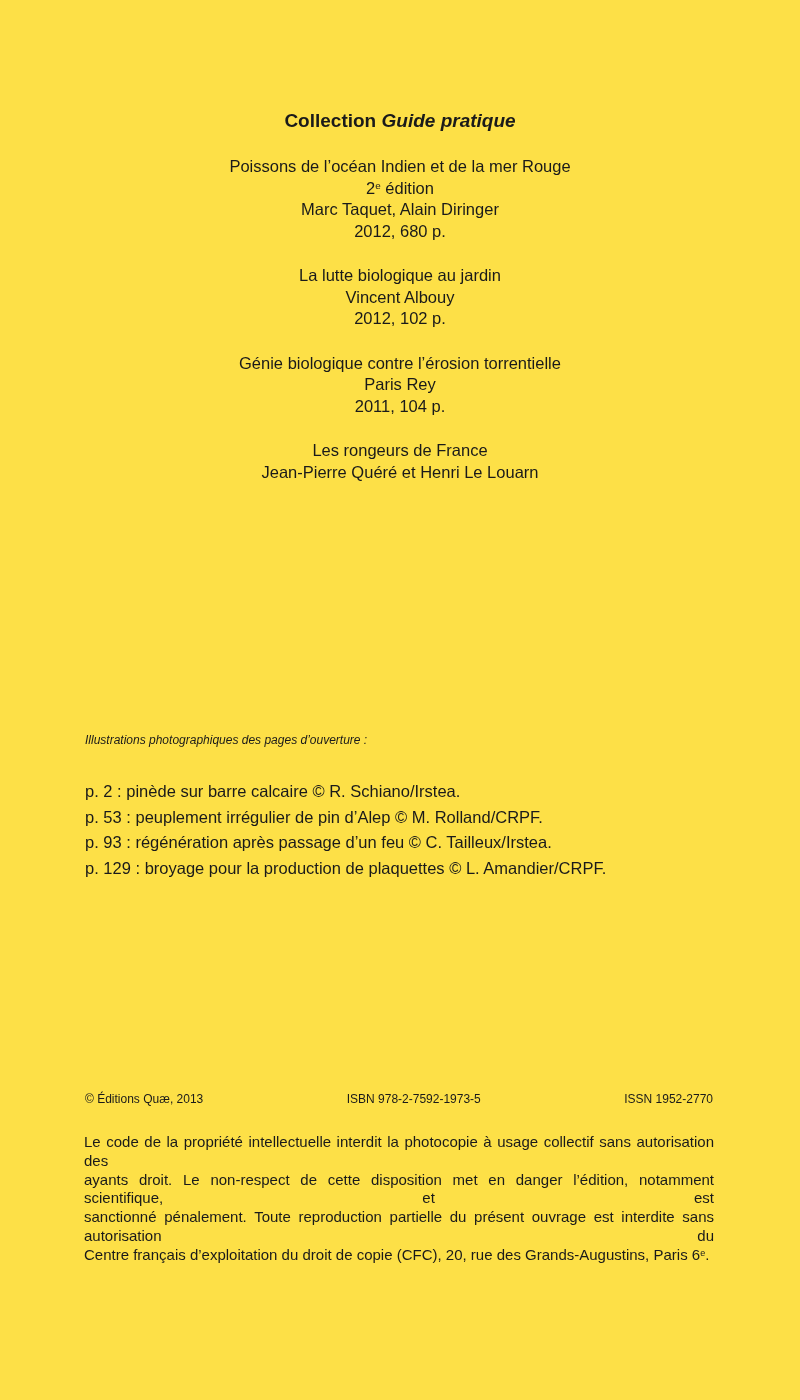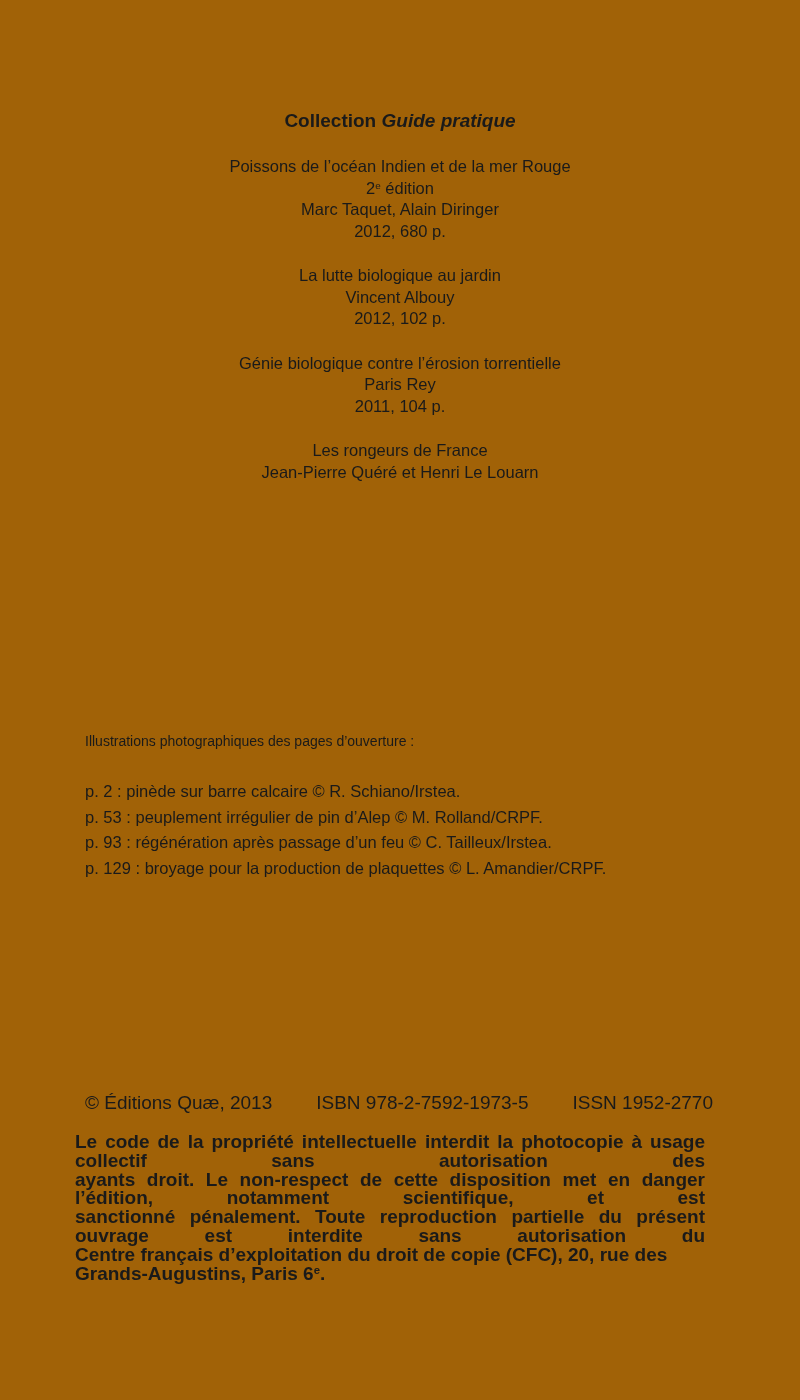--- a/index.html
+++ b/index.html
@@ -4,21 +4,21 @@
 <style>
   html, body {
     margin: 0;
     padding: 0;
     background: #ffffff;
   }
   .page {
     position: relative;
     width: 800px;
     height: 1400px;
-    background: #a16207;
+    background: #fde047;
     color: #1a1a1a;
     font-family: "Liberation Sans", sans-serif;
     overflow: hidden;
   }
   .collection-heading {
     position: absolute;
     top: 110px;
     left: 0;
     width: 800px;
     text-align: center;
@@ -44,47 +44,47 @@
     font-size: 0.6em;
     vertical-align: baseline;
     position: relative;
     top: -0.45em;
     line-height: 0;
   }
   .illus-heading {
     position: absolute;
     top: 733px;
     left: 85px;
-    font-size: 14px;
+    font-size: 12px;
+    font-style: italic;
   }
   .credits-list {
     position: absolute;
     top: 779px;
     left: 85px;
     width: 630px;
     font-size: 16.5px;
     line-height: 25.5px;
   }
   .publisher-row {
     position: absolute;
     top: 1092px;
     left: 85px;
     width: 628px;
     display: flex;
     justify-content: space-between;
-    font-size: 19px;
+    font-size: 12px;
   }
   .legal-block {
     position: absolute;
     top: 1133px;
-    left: 75px;
+    left: 84px;
     width: 630px;
-    font-size: 19px;
+    font-size: 15px;
     line-height: 18.8px;
-    font-weight: bold;
   }
   .legal-line-just {
     text-align: justify;
     text-align-last: justify;
     white-space: normal;
   }
   .legal-line-last {
     text-align: left;
   }
 </style>

